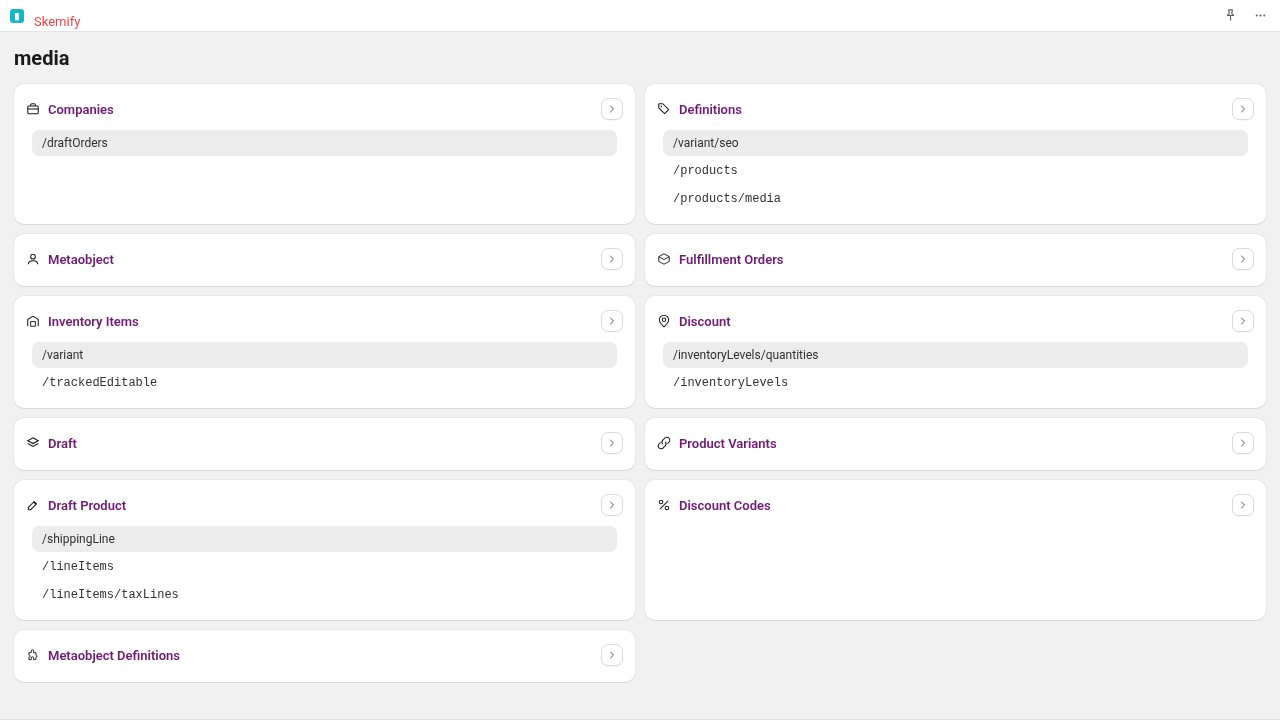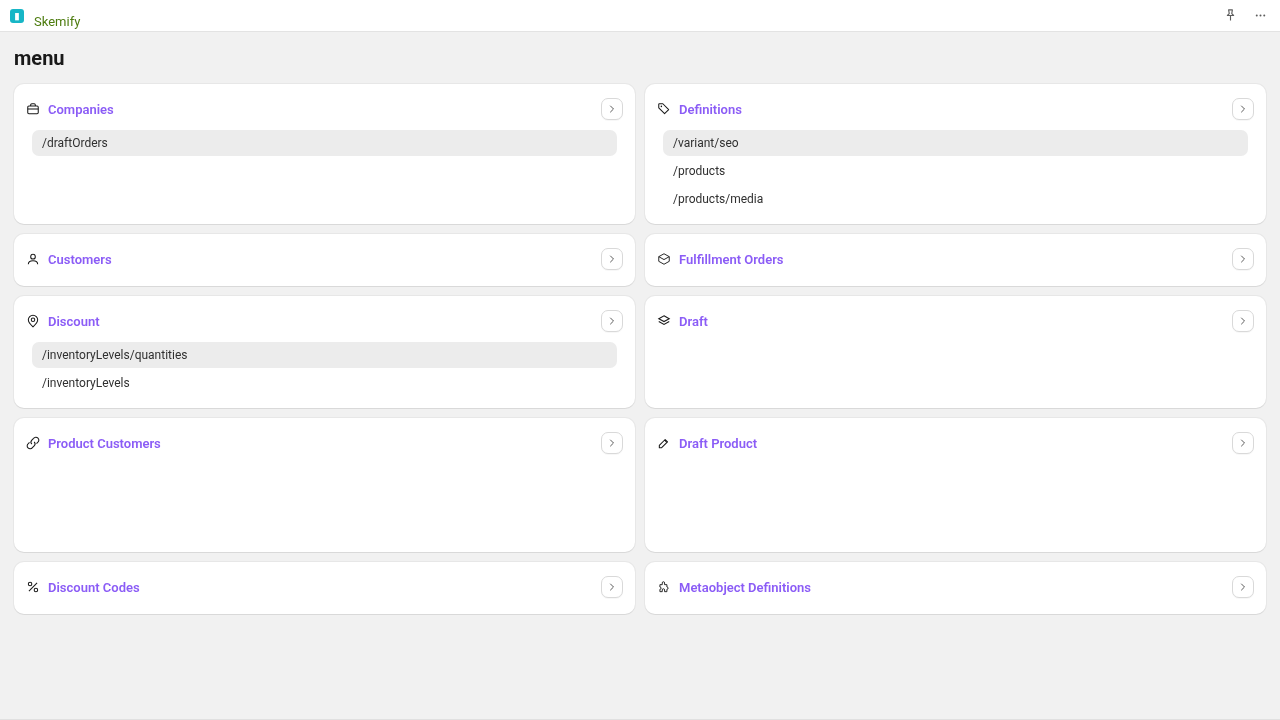--- a/index.html
+++ b/index.html
@@ -19,21 +19,21 @@
     justify-content: space-between;
   }
   .topbar-left { display: flex; align-items: center; gap: 10px; }
   .app-logo {
     width: 14px; height: 14px;
     border-radius: 3px;
     background: #17b6c6;
     display: flex; align-items: center; justify-content: center;
     font-size: 9px; color: #fff; font-weight: 600;
   }
-  .app-name { font-size: 13px; color: #4d7c0f; margin-top: 12px; }
+  .app-name { font-size: 13px; color: #ef4444; margin-top: 12px; }
   .topbar-right { display: flex; align-items: center; gap: 10px; }
   .topbar-icon-btn {
     width: 20px; height: 20px; display: flex; align-items: center; justify-content: center;
     color: #5c5c5c; cursor: pointer; border-radius: 4px;
   }
   .page {
     padding: 14px;
     height: calc(720px - 32px);
     overflow: auto;
   }
@@ -61,41 +61,41 @@
   .card-header {
     display: flex;
     align-items: center;
     justify-content: space-between;
     padding: 4px 0 4px 0;
   }
   .card-header-left {
     display: flex; align-items: center; gap: 8px;
   }
   .card-icon { width: 14px; height: 14px; display:flex; align-items:center; justify-content:center; color:#1a1a1a; flex:0 0 auto; }
-  .card-title { font-size: 13px; font-weight: 600; color: #8b5cf6; }
+  .card-title { font-size: 13px; font-weight: 600; color: #701a75; }
   .chev-btn {
     width: 22px; height: 22px;
     border: 1px solid #d9d9d9;
     border-radius: 7px;
     background: #fff;
     display: flex; align-items: center; justify-content: center;
     color: #5c5c5c; cursor: pointer;
     box-shadow: 0 1px 0 rgba(0,0,0,0.03);
   }
   .chev-btn svg { width: 12px; height: 12px; }
   .subitem {
     font-size: 12px;
     color: #303030;
     padding: 7px 10px;
     border-radius: 8px;
     line-height: 1;
     cursor: pointer;
   }
   .subitem.active { background: #ececec; border-radius: 7px; }
-  .subitem:not(.active) { background: transparent; }
+  .subitem:not(.active) { background: transparent; font-family: Liberation Mono, monospace; }
   .card .sublist { display: flex; flex-direction: column; gap: 2px; margin: 0 6px; }
   .footer-border {
     position: fixed; bottom: 0; left: 0; right: 0;
     border-top: 1px solid #e0e0e0; height: 0;
   }
 </style>
 </head>
 <body>
 
 <svg width="0" height="0" style="position:absolute">
@@ -171,21 +171,21 @@
     </div>
     <div class="topbar-icon-btn">
       <svg width="15" height="15">
           <use href="#i-dots"></use>
         </svg>
     </div>
   </div>
 </div>
 
 <div class="page">
-  <h1 class="page-title">menu</h1>
+  <h1 class="page-title">media</h1>
 
   <div class="grid">
 
     <div class="card tall">
       <div class="card-header">
         <div class="card-header-left">
           <span class="card-icon">
               <svg width="14" height="14">
                 <use href="#i-briefcase"></use>
               </svg>
@@ -227,21 +227,21 @@
     </div>
 
     <div class="card">
       <div class="card-header">
         <div class="card-header-left">
           <span class="card-icon">
               <svg width="14" height="14">
                 <use href="#i-user"></use>
               </svg>
             </span>
-          <span class="card-title">Customers</span>
+          <span class="card-title">Metaobject</span>
         </div>
         <button class="chev-btn">
             <svg>
               <use href="#i-chevron-right"></use>
             </svg>
           </button>
       </div>
     </div>
 
     <div class="card">
@@ -255,20 +255,41 @@
           <span class="card-title">Fulfillment Orders</span>
         </div>
         <button class="chev-btn">
             <svg>
               <use href="#i-chevron-right"></use>
             </svg>
           </button>
       </div>
     </div>
 
+    <div class="card">
+      <div class="card-header">
+        <div class="card-header-left">
+          <span class="card-icon">
+              <svg width="14" height="14">
+                <use href="#i-warehouse"></use>
+              </svg>
+            </span>
+          <span class="card-title">Inventory Items</span>
+        </div>
+        <button class="chev-btn">
+            <svg>
+              <use href="#i-chevron-right"></use>
+            </svg>
+          </button>
+      </div>
+      <div class="sublist">
+        <div class="subitem active">/variant</div>
+        <div class="subitem">/trackedEditable</div>
+      </div>
+    </div>
 
     <div class="card">
       <div class="card-header">
         <div class="card-header-left">
           <span class="card-icon">
               <svg width="14" height="14">
                 <use href="#i-pin"></use>
               </svg>
             </span>
           <span class="card-title">Discount</span>
@@ -304,21 +325,21 @@
     </div>
 
     <div class="card">
       <div class="card-header">
         <div class="card-header-left">
           <span class="card-icon">
               <svg width="14" height="14">
                 <use href="#i-link"></use>
               </svg>
             </span>
-          <span class="card-title">Product Customers</span>
+          <span class="card-title">Product Variants</span>
         </div>
         <button class="chev-btn">
             <svg>
               <use href="#i-chevron-right"></use>
             </svg>
           </button>
       </div>
     </div>
 
 
@@ -330,20 +351,25 @@
                 <use href="#i-edit"></use>
               </svg>
             </span>
           <span class="card-title">Draft Product</span>
         </div>
         <button class="chev-btn">
             <svg>
               <use href="#i-chevron-right"></use>
             </svg>
           </button>
+      </div>
+      <div class="sublist">
+        <div class="subitem active">/shippingLine</div>
+        <div class="subitem">/lineItems</div>
+        <div class="subitem">/lineItems/taxLines</div>
       </div>
     </div>
 
     <div class="card">
       <div class="card-header">
         <div class="card-header-left">
           <span class="card-icon">
               <svg width="14" height="14">
                 <use href="#i-percent"></use>
               </svg>

